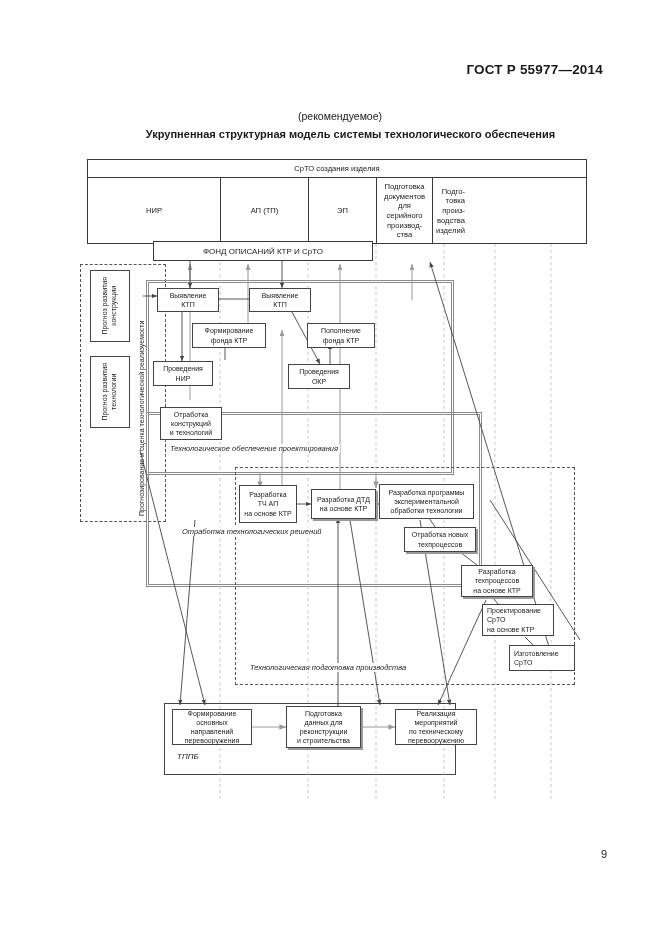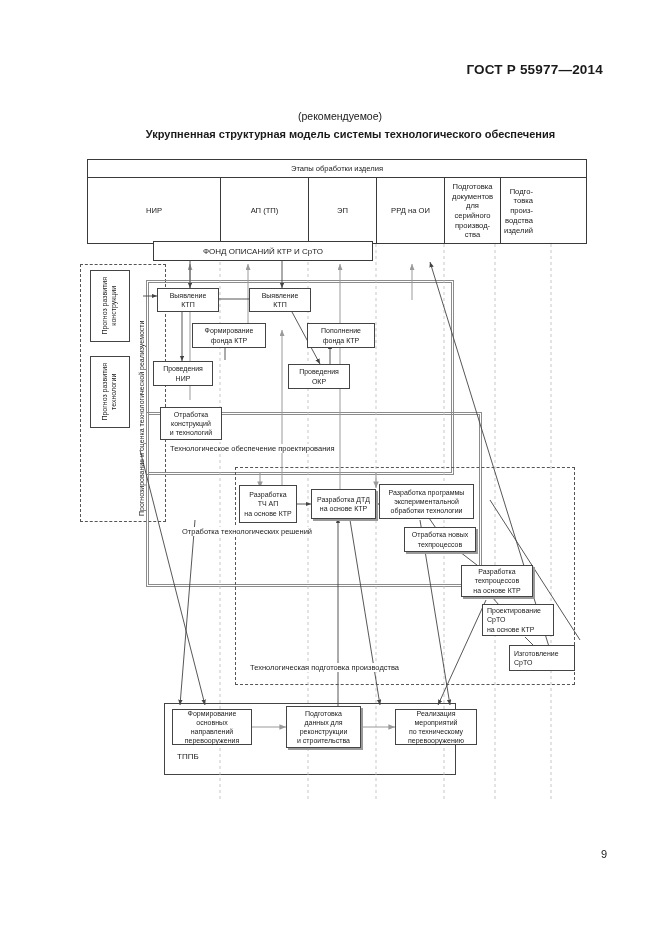--- a/index.html
+++ b/index.html
@@ -87,43 +87,42 @@
   
   .region{position:absolute;box-sizing:border-box;z-index:2;background:transparent;}
   .reg-dash-thin{border:1px dashed #555;}
   .reg-thick{
     border:3px double #8c8c8c;
   }
   .reg-solid{border:1px solid #444;}
 
   .region-label{
     position:absolute;font-size:7.5px;color:#222;z-index:5;background:#fff;
-    padding:0 2px;white-space:nowrap;
+    padding:0 2px;white-space:nowrap;font-style:italic;
   }
 
   
   #wires{position:absolute;left:0;top:0;width:661px;height:936px;z-index:4;}
 </style>
 </head>
 <body>
 
 <div class="pg">
 
   <div id="std-number">ГОСТ Р 55977—2014</div>
   <div id="appendix-kind">(рекомендуемое)</div>
   <div id="diagram-title">Укрупненная структурная модель системы технологического обеспечения</div>
   <div id="page-number">9</div>
 
   <div id="stages-table">
-    <div id="stages-head">Этапы обработки изделия</div>
+    <div id="stages-head">СрТО создания изделия</div>
     <div id="stages-row">
         <div class="stage-cell" style="width: 133px;">НИР</div>
         <div class="stage-cell" style="width: 88px;">АП (ТП)</div>
         <div class="stage-cell" style="width: 68px;">ЭП</div>
-        <div class="stage-cell" style="width: 68px;">РРД на ОИ</div>
         <div class="stage-cell" style="width: 56px;">Подготовка<br>документов<br>для<br>серийного<br>производ-<br>ства</div>
         <div class="stage-cell" style="width: 35px;">Подго-<br>товка<br>произ-<br>водства<br>изделий</div>
       </div>
   </div>
 
   <svg id="wires" viewBox="0 0 661 936">
     <defs>
       <marker id="ah" markerWidth="7" markerHeight="7" refX="6" refY="2.5" orient="auto">
         <path d="M0,0 L6,2.5 L0,5 z" fill="#444"></path>
       </marker>

